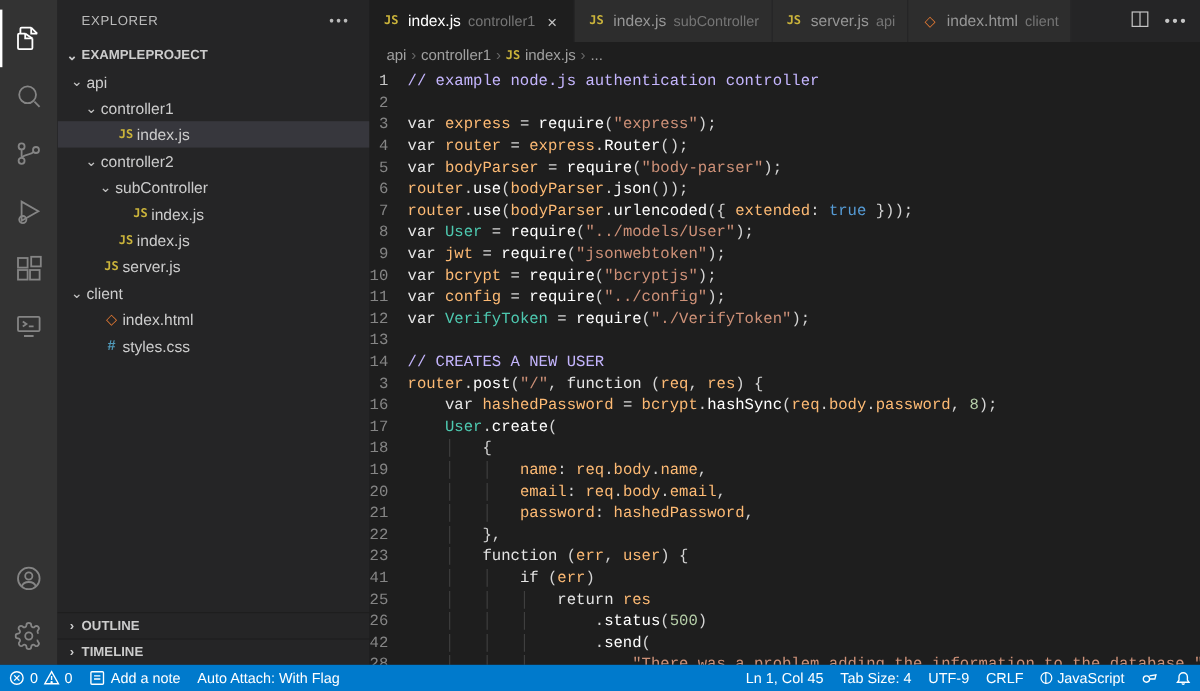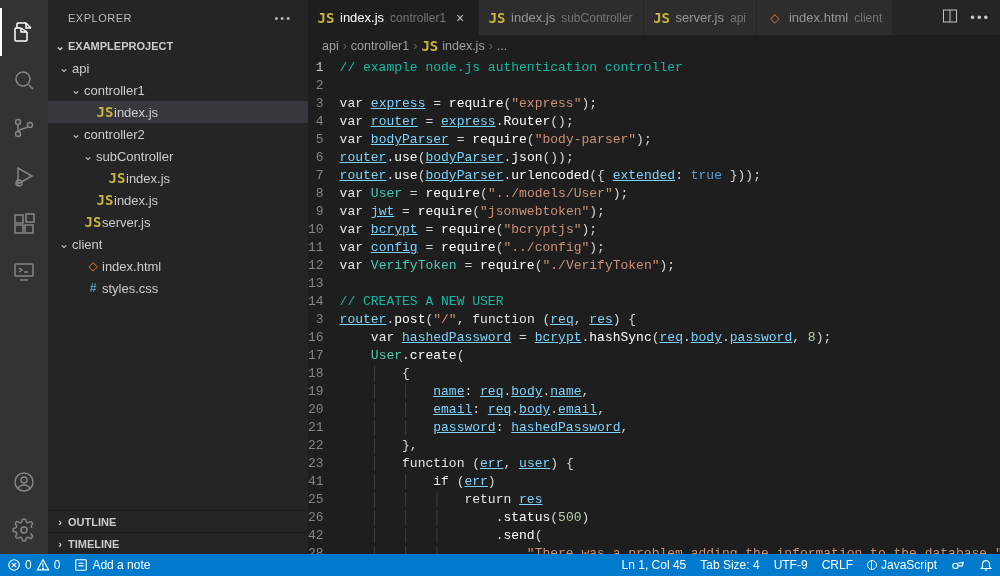--- a/index.html
+++ b/index.html
@@ -93,21 +93,21 @@
     align-items: center;
     cursor: pointer;
     white-space: nowrap;
   }
   .tree-row.selected { background: #37373d; }
   .tree-indent { display:inline-block; }
   .tree-row .chev { width: 16px; text-align: center; color: #c5c5c5; font-size: 12px;}
   .tree-row .ficon { width: 18px; display:inline-flex; align-items:center; justify-content:center; }
   .js-badge {
     font-family: Consolas, monospace;
-    font-size: 14px;
+    font-size: 10px;
     font-weight: 700;
     color: #cbb43b;
   }
   .html-badge { color: #e37933; font-size: 12px; }
   .hash-badge { color: #519aba; font-size: 12px; font-weight:700;}
   .tree-row .label { color: #cccccc; }
 
   .sidebar-bottom .section-header { border-top: 1px solid #1e1e1e;}
 
   
@@ -171,24 +171,24 @@
   }
   .gutter {
     width: 46px;
     text-align: right;
     color: #858585;
     padding-right: 16px;
     user-select: none;
   }
   .gutter .ln.current { color: #c6c6c6; }
   .code-lines { flex:1; white-space: pre; color:#d4d4d4; }
-  .tk-comment { color:#14b8a6; }
+  .tk-comment { color:#c4b5fd; }
   .tk-keyword { color:#e5e5e5; }
   .tk-const   { color:#569cd6; }
-  .tk-var     { color:#7dd3fc;text-decoration:underline; }
+  .tk-var     { color:#fdba74; }
   .tk-func    { color:#ffffff; }
   .tk-string  { color:#ce9178; }
   .tk-num     { color:#b5cea8; }
   .tk-type    { color:#4ec9b0; }
   .tk-punc    { color:#d4d4d4; }
   .indent-guide { color:#404040; }
 
   
   .status-bar {
     height: 22px;
@@ -478,20 +478,23 @@
       </svg>
     <span>0</span>
   </div>
   <div class="sb-item">
     <svg viewBox="0 0 16 16" fill="none" stroke="currentColor" stroke-width="1.3">
         <rect x="2" y="2" width="12" height="12" rx="1"></rect>
         <path d="M5 6h6M5 9h6"></path>
       </svg>
     <span>Add a note</span>
   </div>
+  <div class="sb-item">
+    <span>Auto Attach: With Flag</span>
+  </div>
   <div class="spacer"></div>
   <div class="sb-item">
       <span>Ln 1, Col 45</span>
     </div>
   <div class="sb-item">
       <span>Tab Size: 4</span>
     </div>
   <div class="sb-item">
       <span>UTF-9</span>
     </div>

